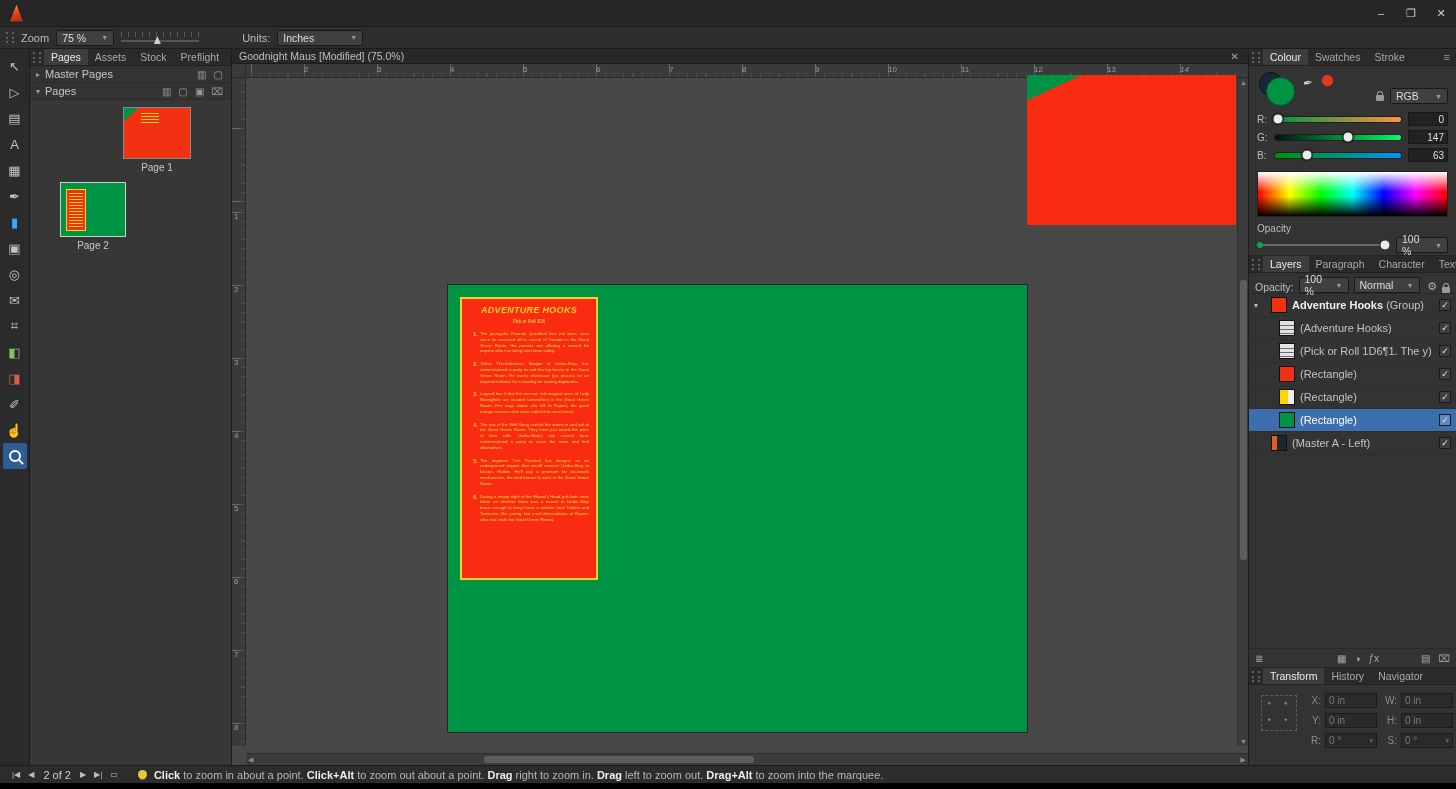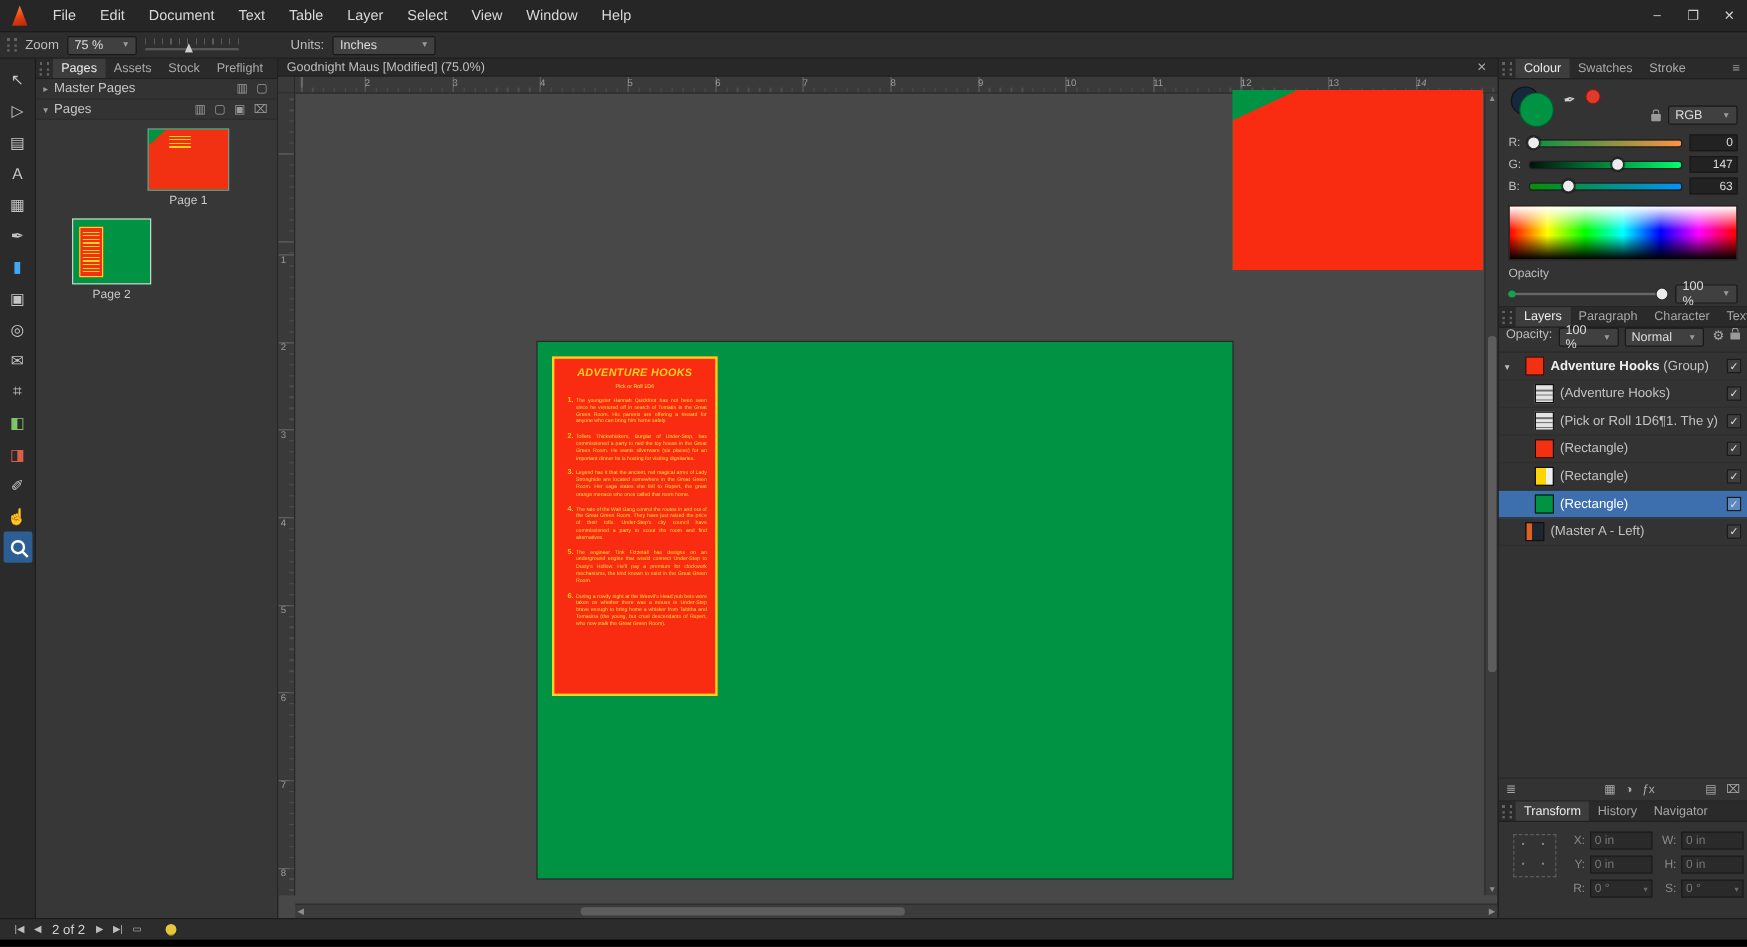--- a/index.html
+++ b/index.html
@@ -138,21 +138,21 @@
       background:linear-gradient(to bottom,rgba(255,255,255,1),rgba(255,255,255,0) 45%,rgba(0,0,0,0) 55%,#000),
                  linear-gradient(to right,#f00,#ff0,#0f0,#0ff,#00f,#f0f,#f00)}
   .opacity-label{font-size:10px;color:#bdbdbd;padding:2px 8px 0 8px}
   .opacity-row{display:flex;align-items:center;gap:6px;padding:2px 8px 0 8px;height:18px}
   .opacity-track{flex:1;height:2px;background:#676767;position:relative}
   .opacity-start-dot{position:absolute;left:0;top:50%;transform:translate(0,-50%);width:6px;height:6px;border-radius:50%;background:#11a34f}
   .opacity-knob{position:absolute;left:96%;top:50%;transform:translate(-50%,-50%);width:9px;height:9px;border-radius:50%;
                 background:#ececec;border:1px solid #2a2a2a}
 
   #layers-section{flex:1;display:flex;flex-direction:column;min-height:0}
-  .layers-controls{height:20px;display:flex;align-items:flex-start;gap:5px;padding:0 6px;
+  .layers-controls{height:20px;display:flex;align-items:flex-end;gap:5px;padding:0 6px;
                    border-bottom:1px solid #2a2a2a;flex:0 0 auto;font-size:10.5px;color:#bdbdbd}
   .gear{font-size:11px;color:#a8a8a8;margin-left:auto}
   #layers-rows-box{flex:0 0 auto}
   .layer-row{height:23px;display:flex;align-items:center;gap:5px;padding:0 5px;font-size:11px;
              border-bottom:1px solid #2e2e2e;box-sizing:border-box}
   .layer-row.selected{background:#3d6fae}
   .disclosure{width:12px;font-size:8px;color:#bdbdbd;flex:0 0 12px}
   .indent{flex:0 0 auto;display:inline-block}
   .layer-thumb{width:16px;height:16px;border:1px solid #101010;flex:0 0 16px;box-sizing:border-box}
   .t-red{background:#f23113}
@@ -194,32 +194,20 @@
         box-shadow:0 2px 0 -1px #8a7524}
   .hint{white-space:nowrap;color:#b5b5b5}
   .hint b{color:#ededed}
   #bottom-strip{position:absolute;left:0;top:783px;width:1456px;height:6px;background:#000}
 </style>
 </head>
 <body>
 
 <div id="menubar">
   <div class="logo"></div>
-  <div style="display:flex;height:100%">
-      <div class="menu-item">File</div>
-      <div class="menu-item">Edit</div>
-      <div class="menu-item">Document</div>
-      <div class="menu-item">Text</div>
-      <div class="menu-item">Table</div>
-      <div class="menu-item">Layer</div>
-      <div class="menu-item">Select</div>
-      <div class="menu-item">View</div>
-      <div class="menu-item">Window</div>
-      <div class="menu-item">Help</div>
-    </div>
   <div class="win-controls">
       <div class="win-btn">–</div>
       <div class="win-btn">❐</div>
       <div class="win-btn">✕</div>
     </div>
 </div>
 
 <div id="toolbar">
   <span class="drag-handle"></span>
   <span class="lbl">Zoom</span>
@@ -582,14 +570,15 @@
       <span class="nav-btn">|◀</span>
       <span class="nav-btn">◀</span>
     </span>
   <span class="page-indicator">2 of 2</span>
   <span style="display:flex;align-items:center">
       <span class="nav-btn">▶</span>
       <span class="nav-btn">▶|</span>
       <span class="nav-btn">▭</span>
     </span>
   <span class="bulb"></span>
+  <span class="hint"><b>Click</b> to zoom in about a point. <b>Click+Alt</b> to zoom out about a point. <b>Drag</b> right to zoom in. <b>Drag</b> left to zoom out. <b>Drag+Alt</b> to zoom into the marquee.</span>
 </div>
 <div id="bottom-strip"></div>
 
 </body></html>

